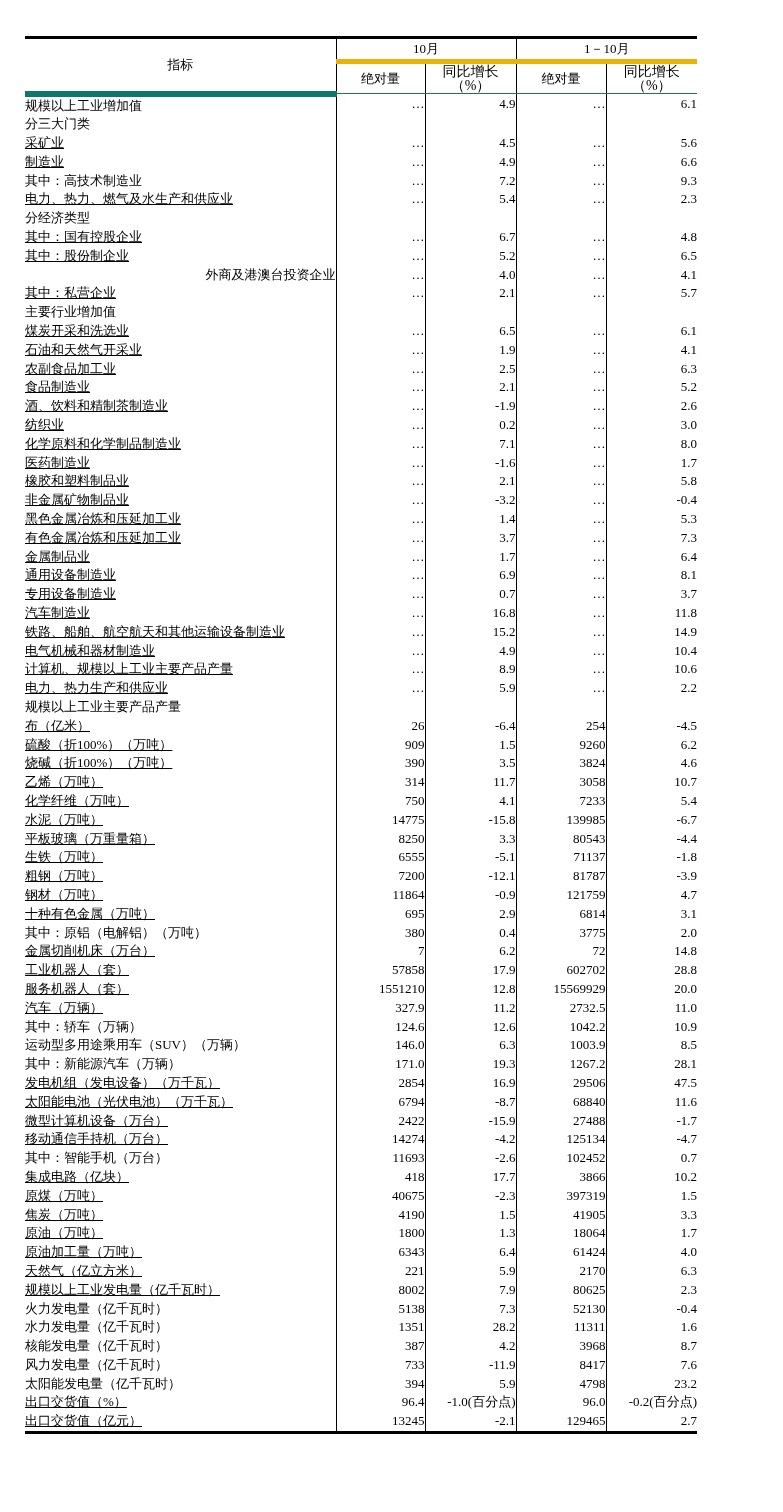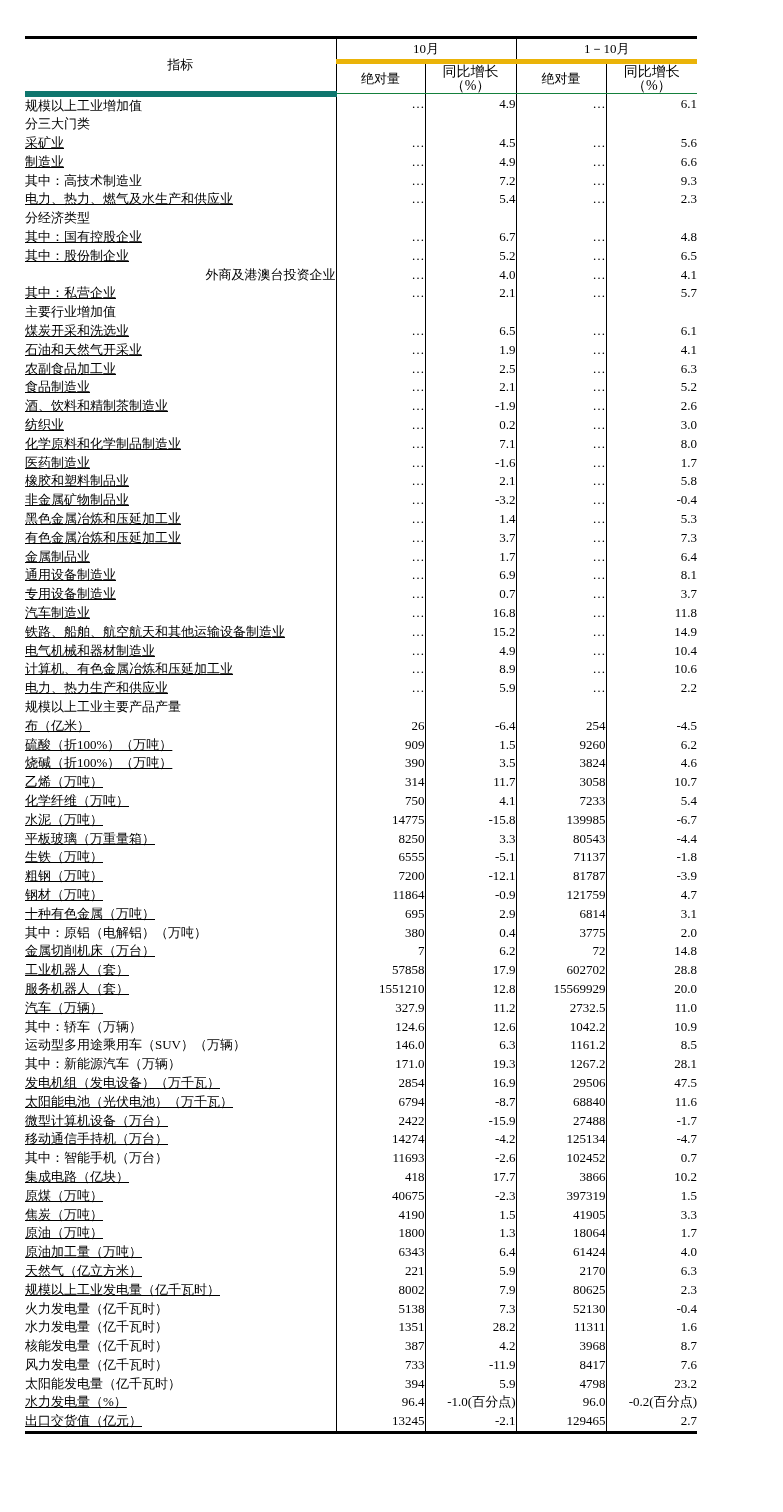--- a/index.html
+++ b/index.html
@@ -303,21 +303,21 @@
           <td class="c5 num">14.9</td>
         </tr>
         <tr>
           <td class="c1 ind-1">电气机械和器材制造业</td>
           <td class="c2 num">…</td>
           <td class="c3 num">4.9</td>
           <td class="c4 num">…</td>
           <td class="c5 num">10.4</td>
         </tr>
         <tr>
-          <td class="c1 ind-1">计算机、有色金属冶炼和压延加工业</td>
+          <td class="c1 ind-1">计算机、规模以上工业主要产品产量</td>
           <td class="c2 num">…</td>
           <td class="c3 num">8.9</td>
           <td class="c4 num">…</td>
           <td class="c5 num">10.6</td>
         </tr>
         <tr>
           <td class="c1 ind-1">电力、热力生产和供应业</td>
           <td class="c2 num">…</td>
           <td class="c3 num">5.9</td>
           <td class="c4 num">…</td>
@@ -446,21 +446,21 @@
           <td class="c1 ind-2">其中：轿车（万辆）</td>
           <td class="c2 num">124.6</td>
           <td class="c3 num">12.6</td>
           <td class="c4 num">1042.2</td>
           <td class="c5 num">10.9</td>
         </tr>
         <tr>
           <td class="c1 ind-4">运动型多用途乘用车（SUV）（万辆）</td>
           <td class="c2 num">146.0</td>
           <td class="c3 num">6.3</td>
-          <td class="c4 num">1161.2</td>
+          <td class="c4 num">1003.9</td>
           <td class="c5 num">8.5</td>
         </tr>
         <tr>
           <td class="c1 ind-2">其中：新能源汽车（万辆）</td>
           <td class="c2 num">171.0</td>
           <td class="c3 num">19.3</td>
           <td class="c4 num">1267.2</td>
           <td class="c5 num">28.1</td>
         </tr>
         <tr>
@@ -576,21 +576,21 @@
           <td class="c5 num">7.6</td>
         </tr>
         <tr>
           <td class="c1 ind-2">太阳能发电量（亿千瓦时）</td>
           <td class="c2 num">394</td>
           <td class="c3 num">5.9</td>
           <td class="c4 num">4798</td>
           <td class="c5 num">23.2</td>
         </tr>
         <tr>
-          <td class="c1 ind-1">水力发电量（%）</td>
+          <td class="c1 ind-1">出口交货值（%）</td>
           <td class="c2 num">96.4</td>
           <td class="c3 num">-1.0(百分点)</td>
           <td class="c4 num">96.0</td>
           <td class="c5 num">-0.2(百分点)</td>
         </tr>
         <tr>
           <td class="c1 ind-1">出口交货值（亿元）</td>
           <td class="c2 num">13245</td>
           <td class="c3 num">-2.1</td>
           <td class="c4 num">129465</td>

